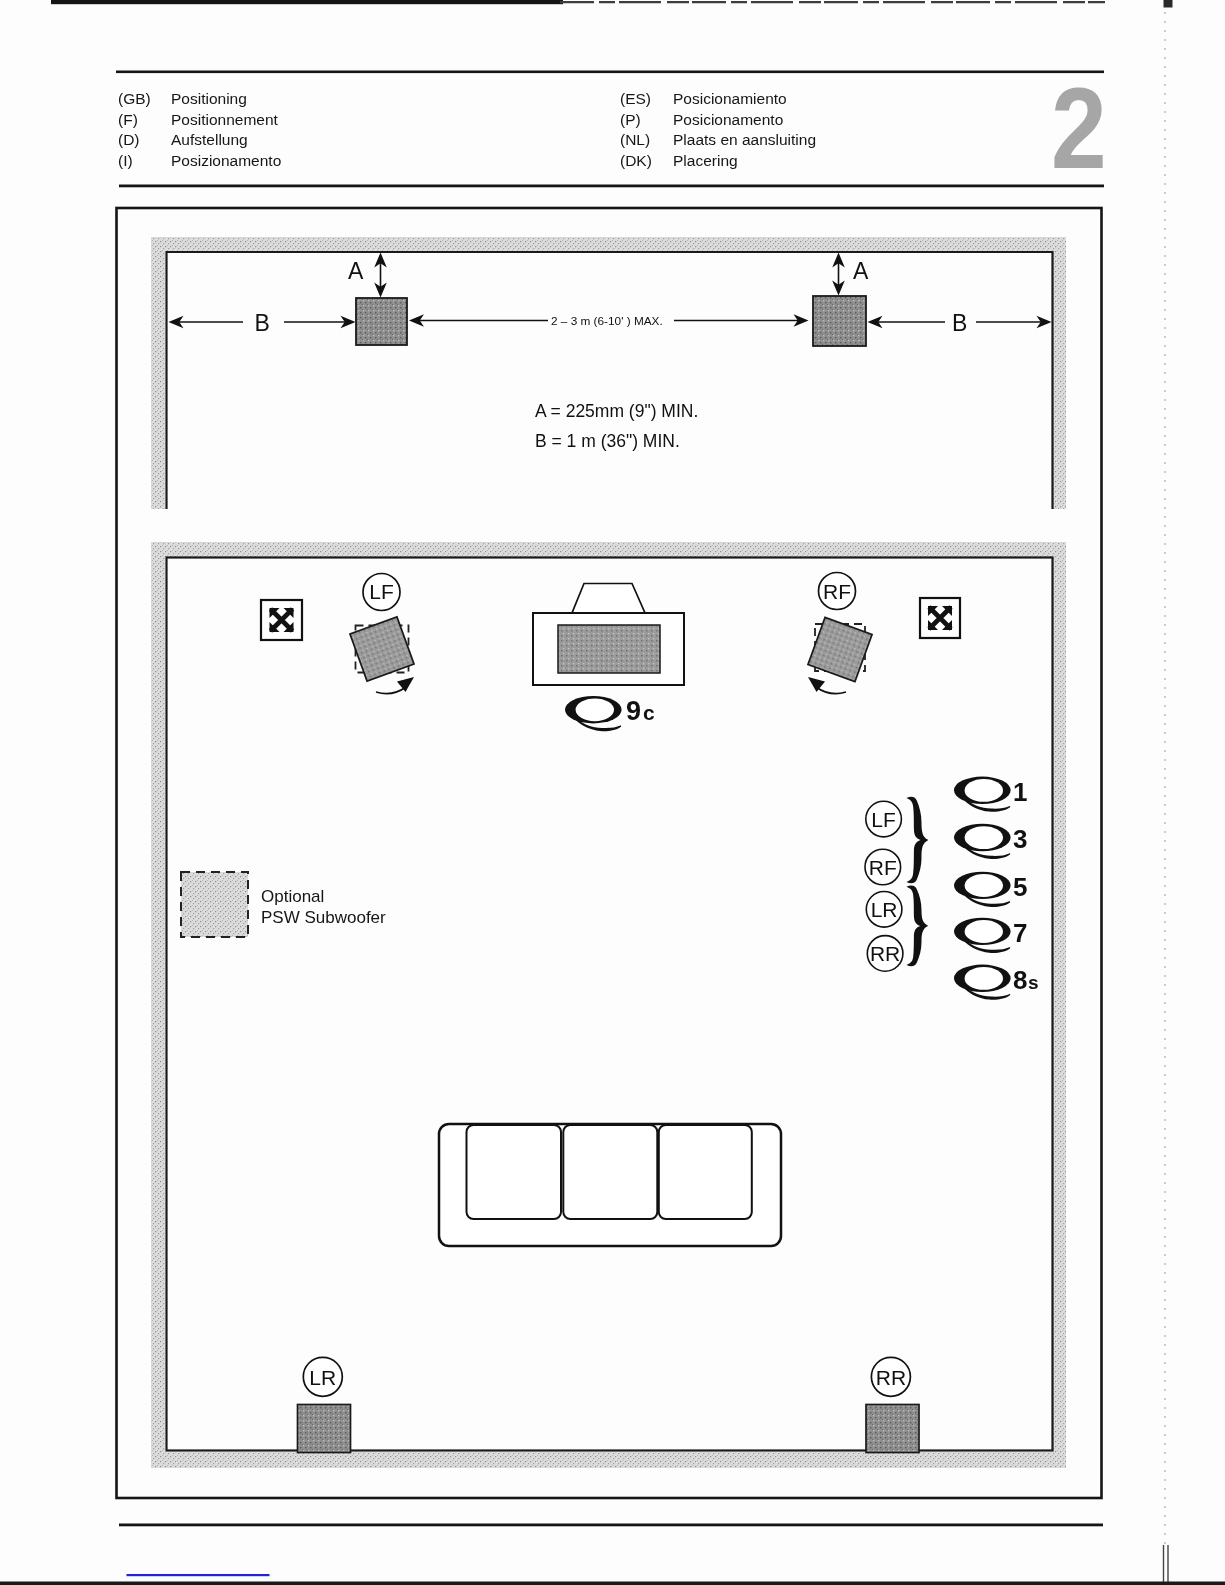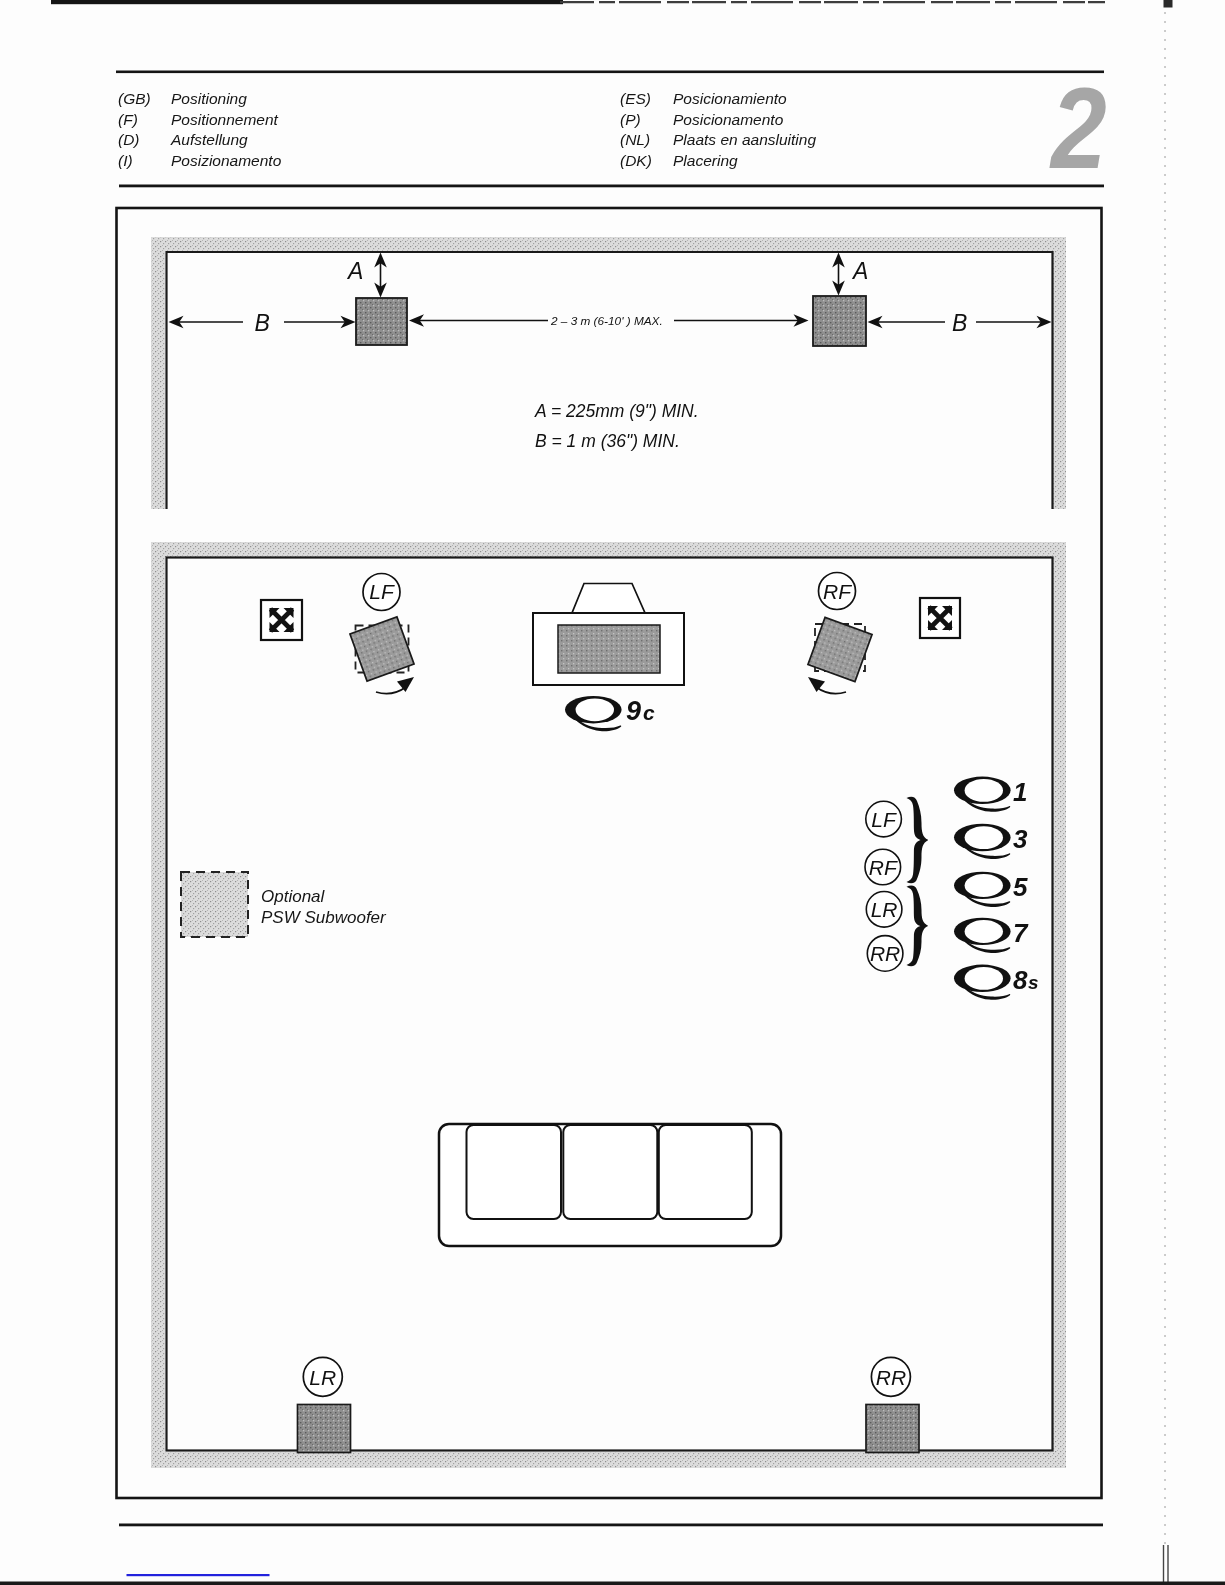--- a/index.html
+++ b/index.html
@@ -1,17 +1,17 @@
 <!DOCTYPE html>
 <html><head>
 <meta charset="utf-8">
 <style>
   html,body{margin:0;padding:0;background:#fff;}
   .page{position:relative;width:1225px;height:1585px;background:#ffffff;overflow:hidden;
-        font-family:"Liberation Sans", sans-serif;font-style:italic;}
+        font-family:"Liberation Sans", sans-serif;}
   svg text{font-family:"Liberation Sans", sans-serif;}
 </style>
 </head>
 <body>
 <div class="page">
 <svg width="1225" height="1585" viewBox="0 0 1225 1585">
 <defs>
 
   <g id="qglyph">
     <ellipse cx="28.3" cy="13.7" rx="28.3" ry="13.7" fill="#111"></ellipse>

